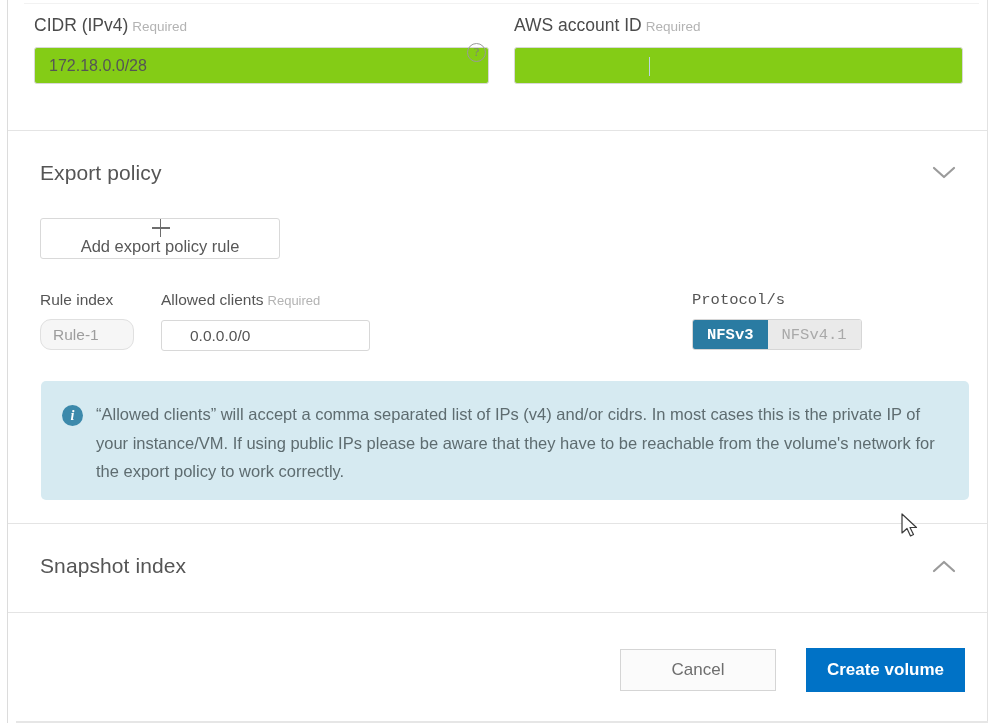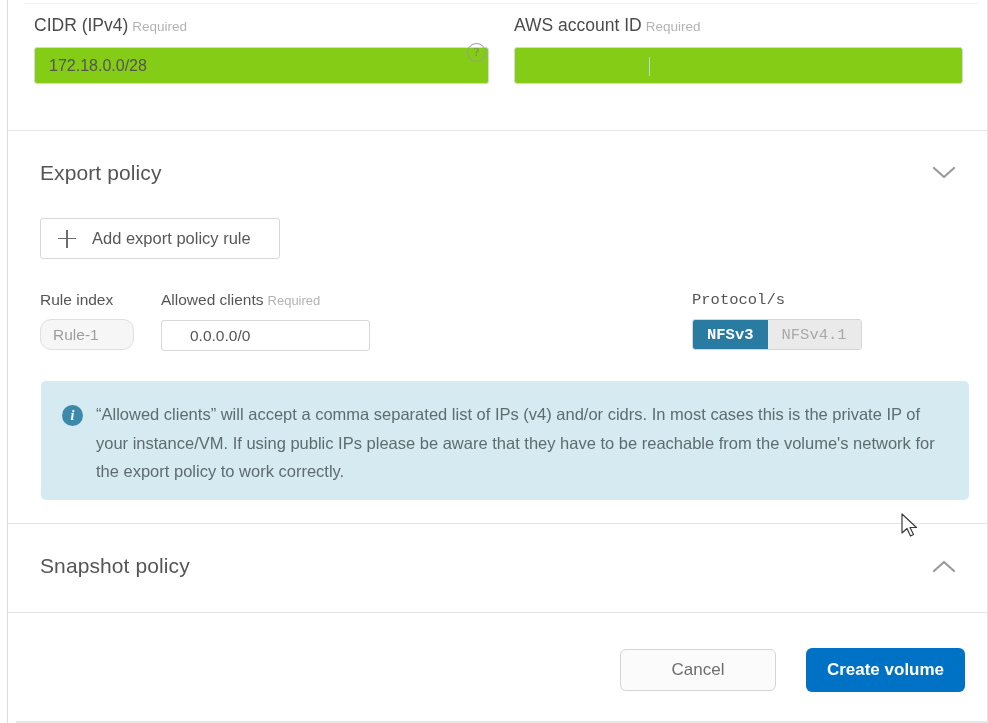--- a/index.html
+++ b/index.html
@@ -140,20 +140,21 @@
     width: 240px;
     height: 41px;
     border: 1px solid #d9d9d9;
     border-radius: 3px;
     background: #ffffff;
     display: flex;
     align-items: center;
     box-sizing: border-box;
     font-size: 16.5px;
     color: #585858;
+    flex-direction: column;
   }
   .plus-icon {
     width: 18px;
     height: 18px;
     margin-left: 17px;
     margin-right: 16px;
     position: relative;
     flex: none;
   }
   .plus-icon::before, .plus-icon::after {
@@ -282,21 +283,21 @@
 
   
   .sec-snapshot { position: absolute; left: 0; top: 524px; width: 100%; height: 88px; }
   .sec-snapshot .section-head { top: 30px; }
   .sec-snapshot .chevron { top: 35px; }
 
   
   .footer { position: absolute; left: 0; top: 613px; width: 100%; height: 110px; background: #ffffff; }
   .btn {
     position: absolute;
-    border-radius: 6px;
+    border-radius: 0;
     display: flex;
     align-items: center;
     justify-content: center;
     box-sizing: border-box;
   }
   .btn-cancel {
     left: 612px;
     top: 36px;
     width: 156px;
     height: 42px;
@@ -409,21 +410,21 @@
     <div class="info-box">
       <div class="info-icon">i</div>
       <div class="info-text">“Allowed clients” will accept a comma separated list of IPs (v4) and/or cidrs. In most cases this is the private IP of your instance/VM. If using public IPs please be aware that they have to be reachable from the volume's network for the export policy to work correctly.</div>
     </div>
 
   </div>
 
   <div class="divider" style="top:523px;"></div>
 
   <div class="sec-snapshot">
-    <div class="section-head">Snapshot policy</div>
+    <div class="section-head">Snapshot index</div>
     <div class="chevron">
       <svg width="26" height="16" viewBox="0 0 26 16">
         <polyline points="3,12 13,3 23,12" fill="none" stroke="#9b9b9b" stroke-width="2.2" stroke-linecap="round" stroke-linejoin="round"></polyline>
       </svg>
     </div>
   </div>
 
   <div class="divider" style="top:612px;"></div>
 
   <div class="footer">

